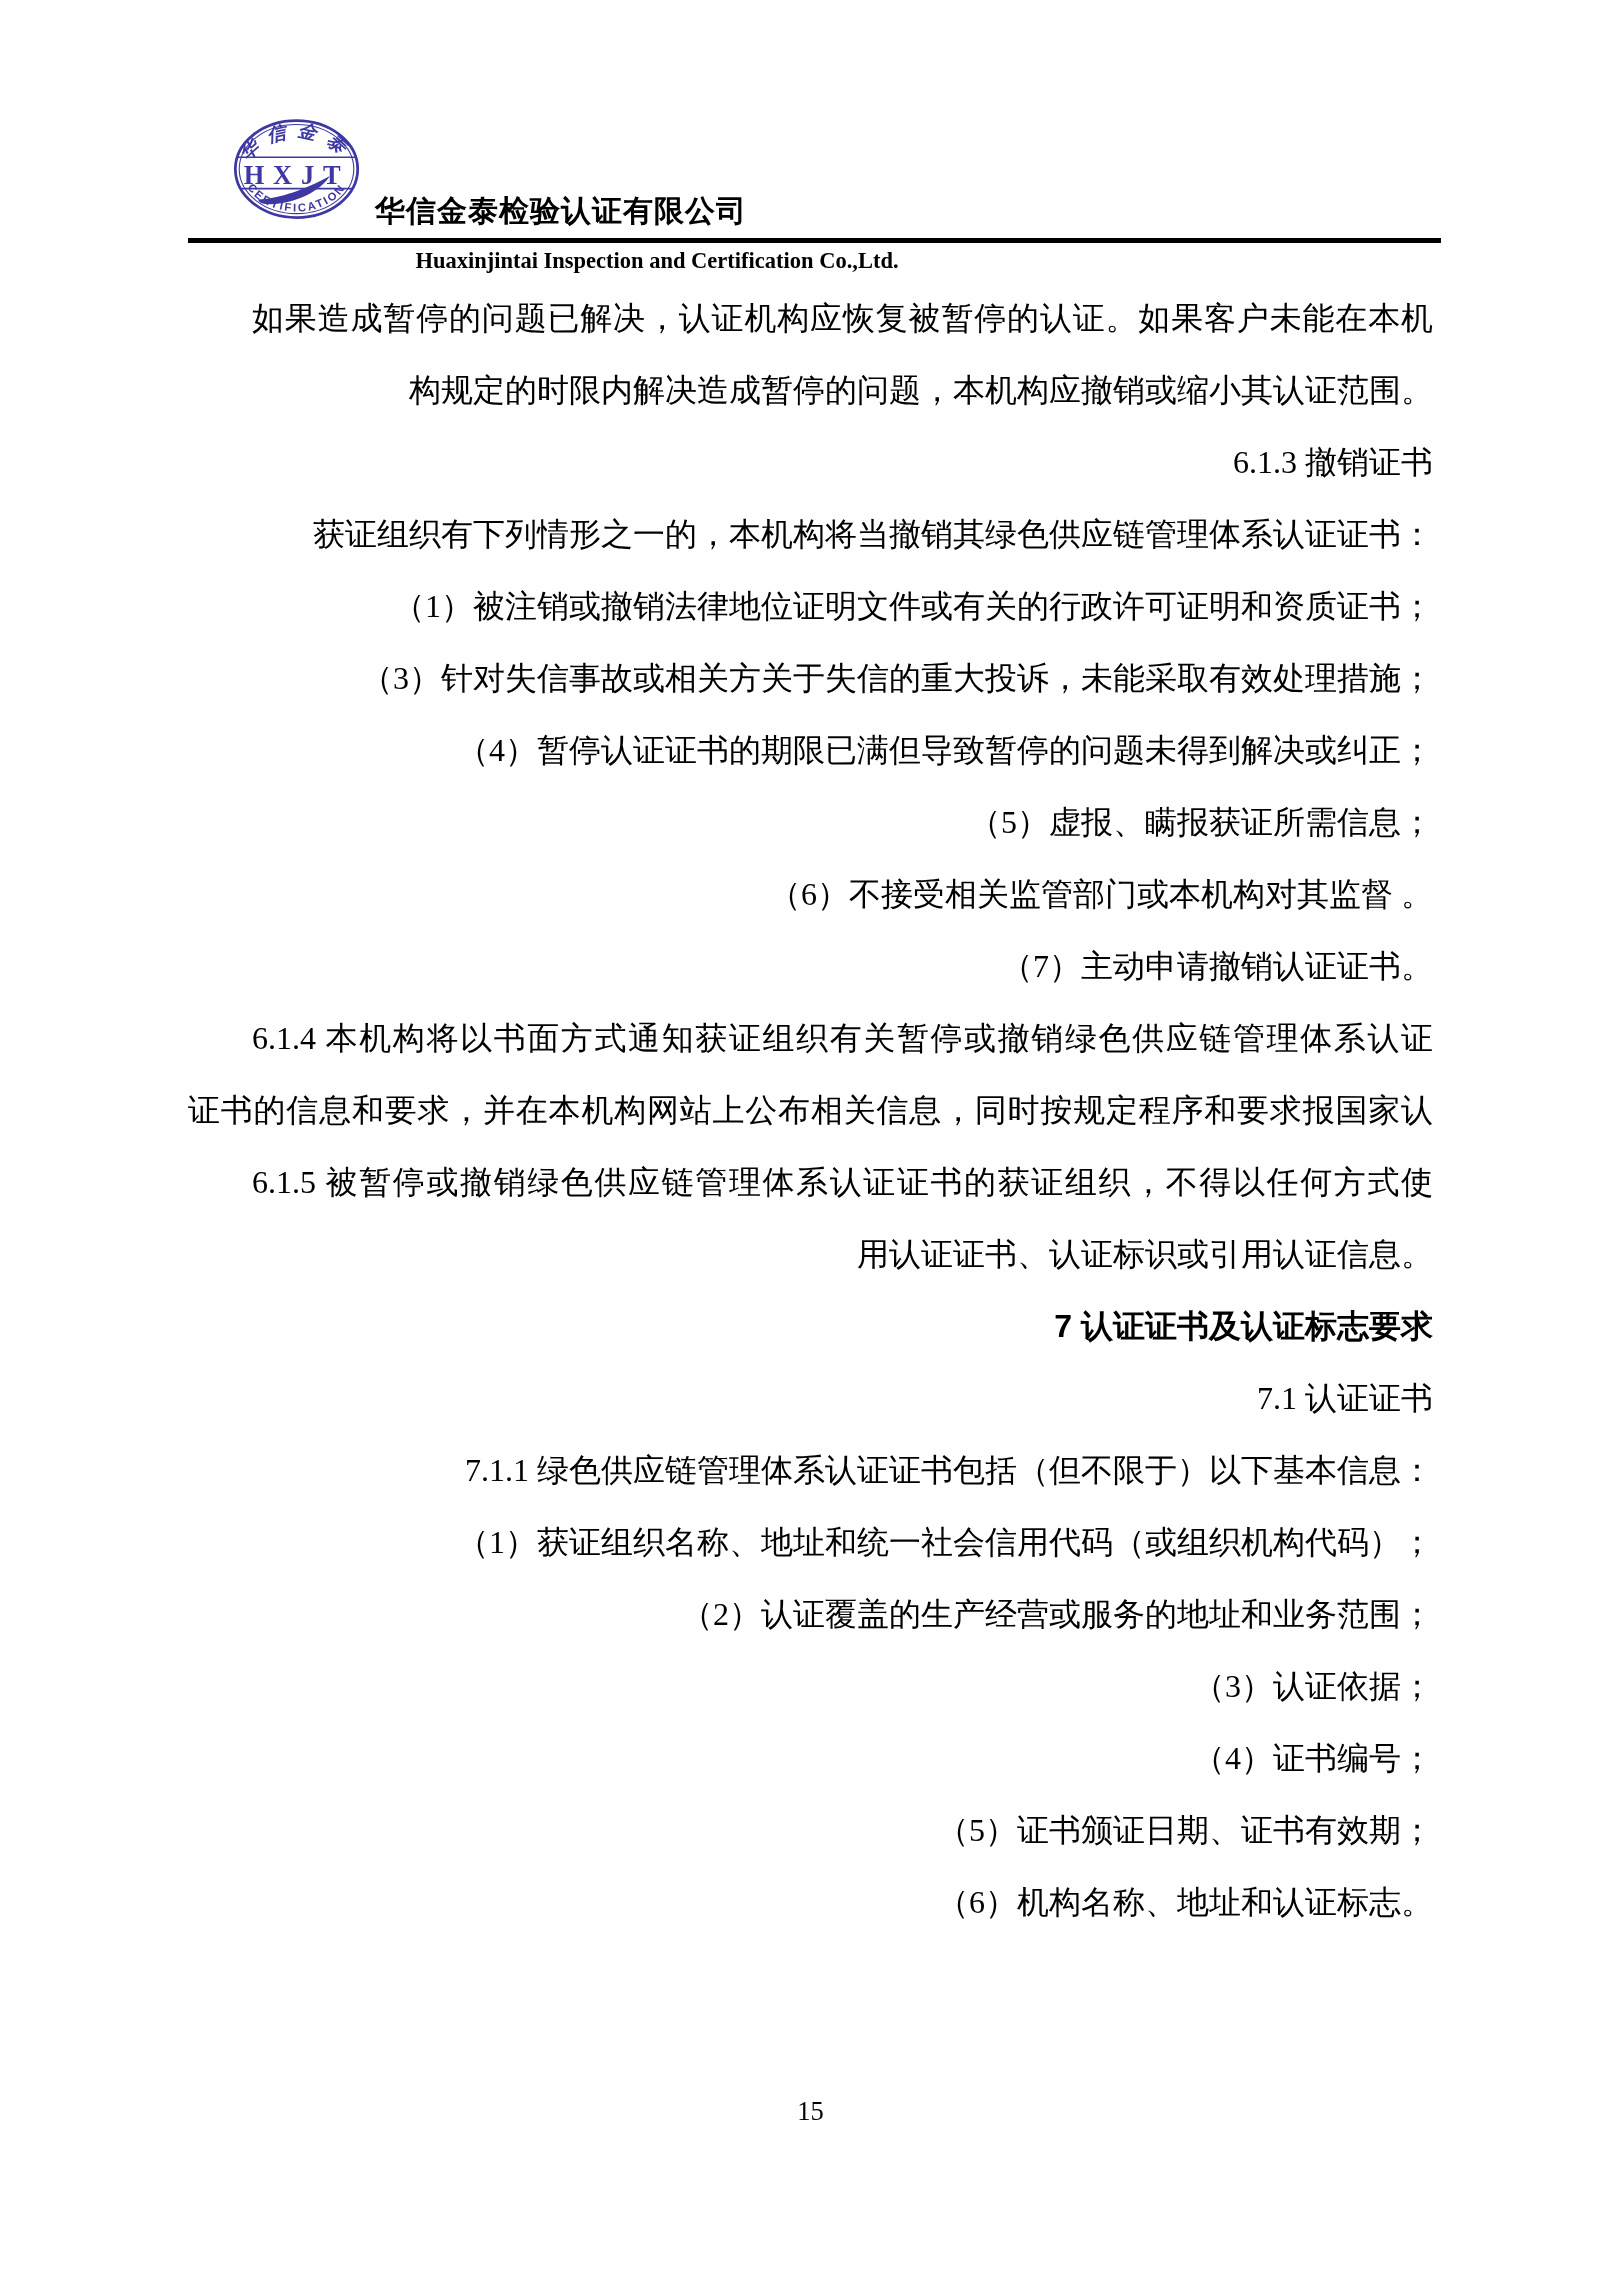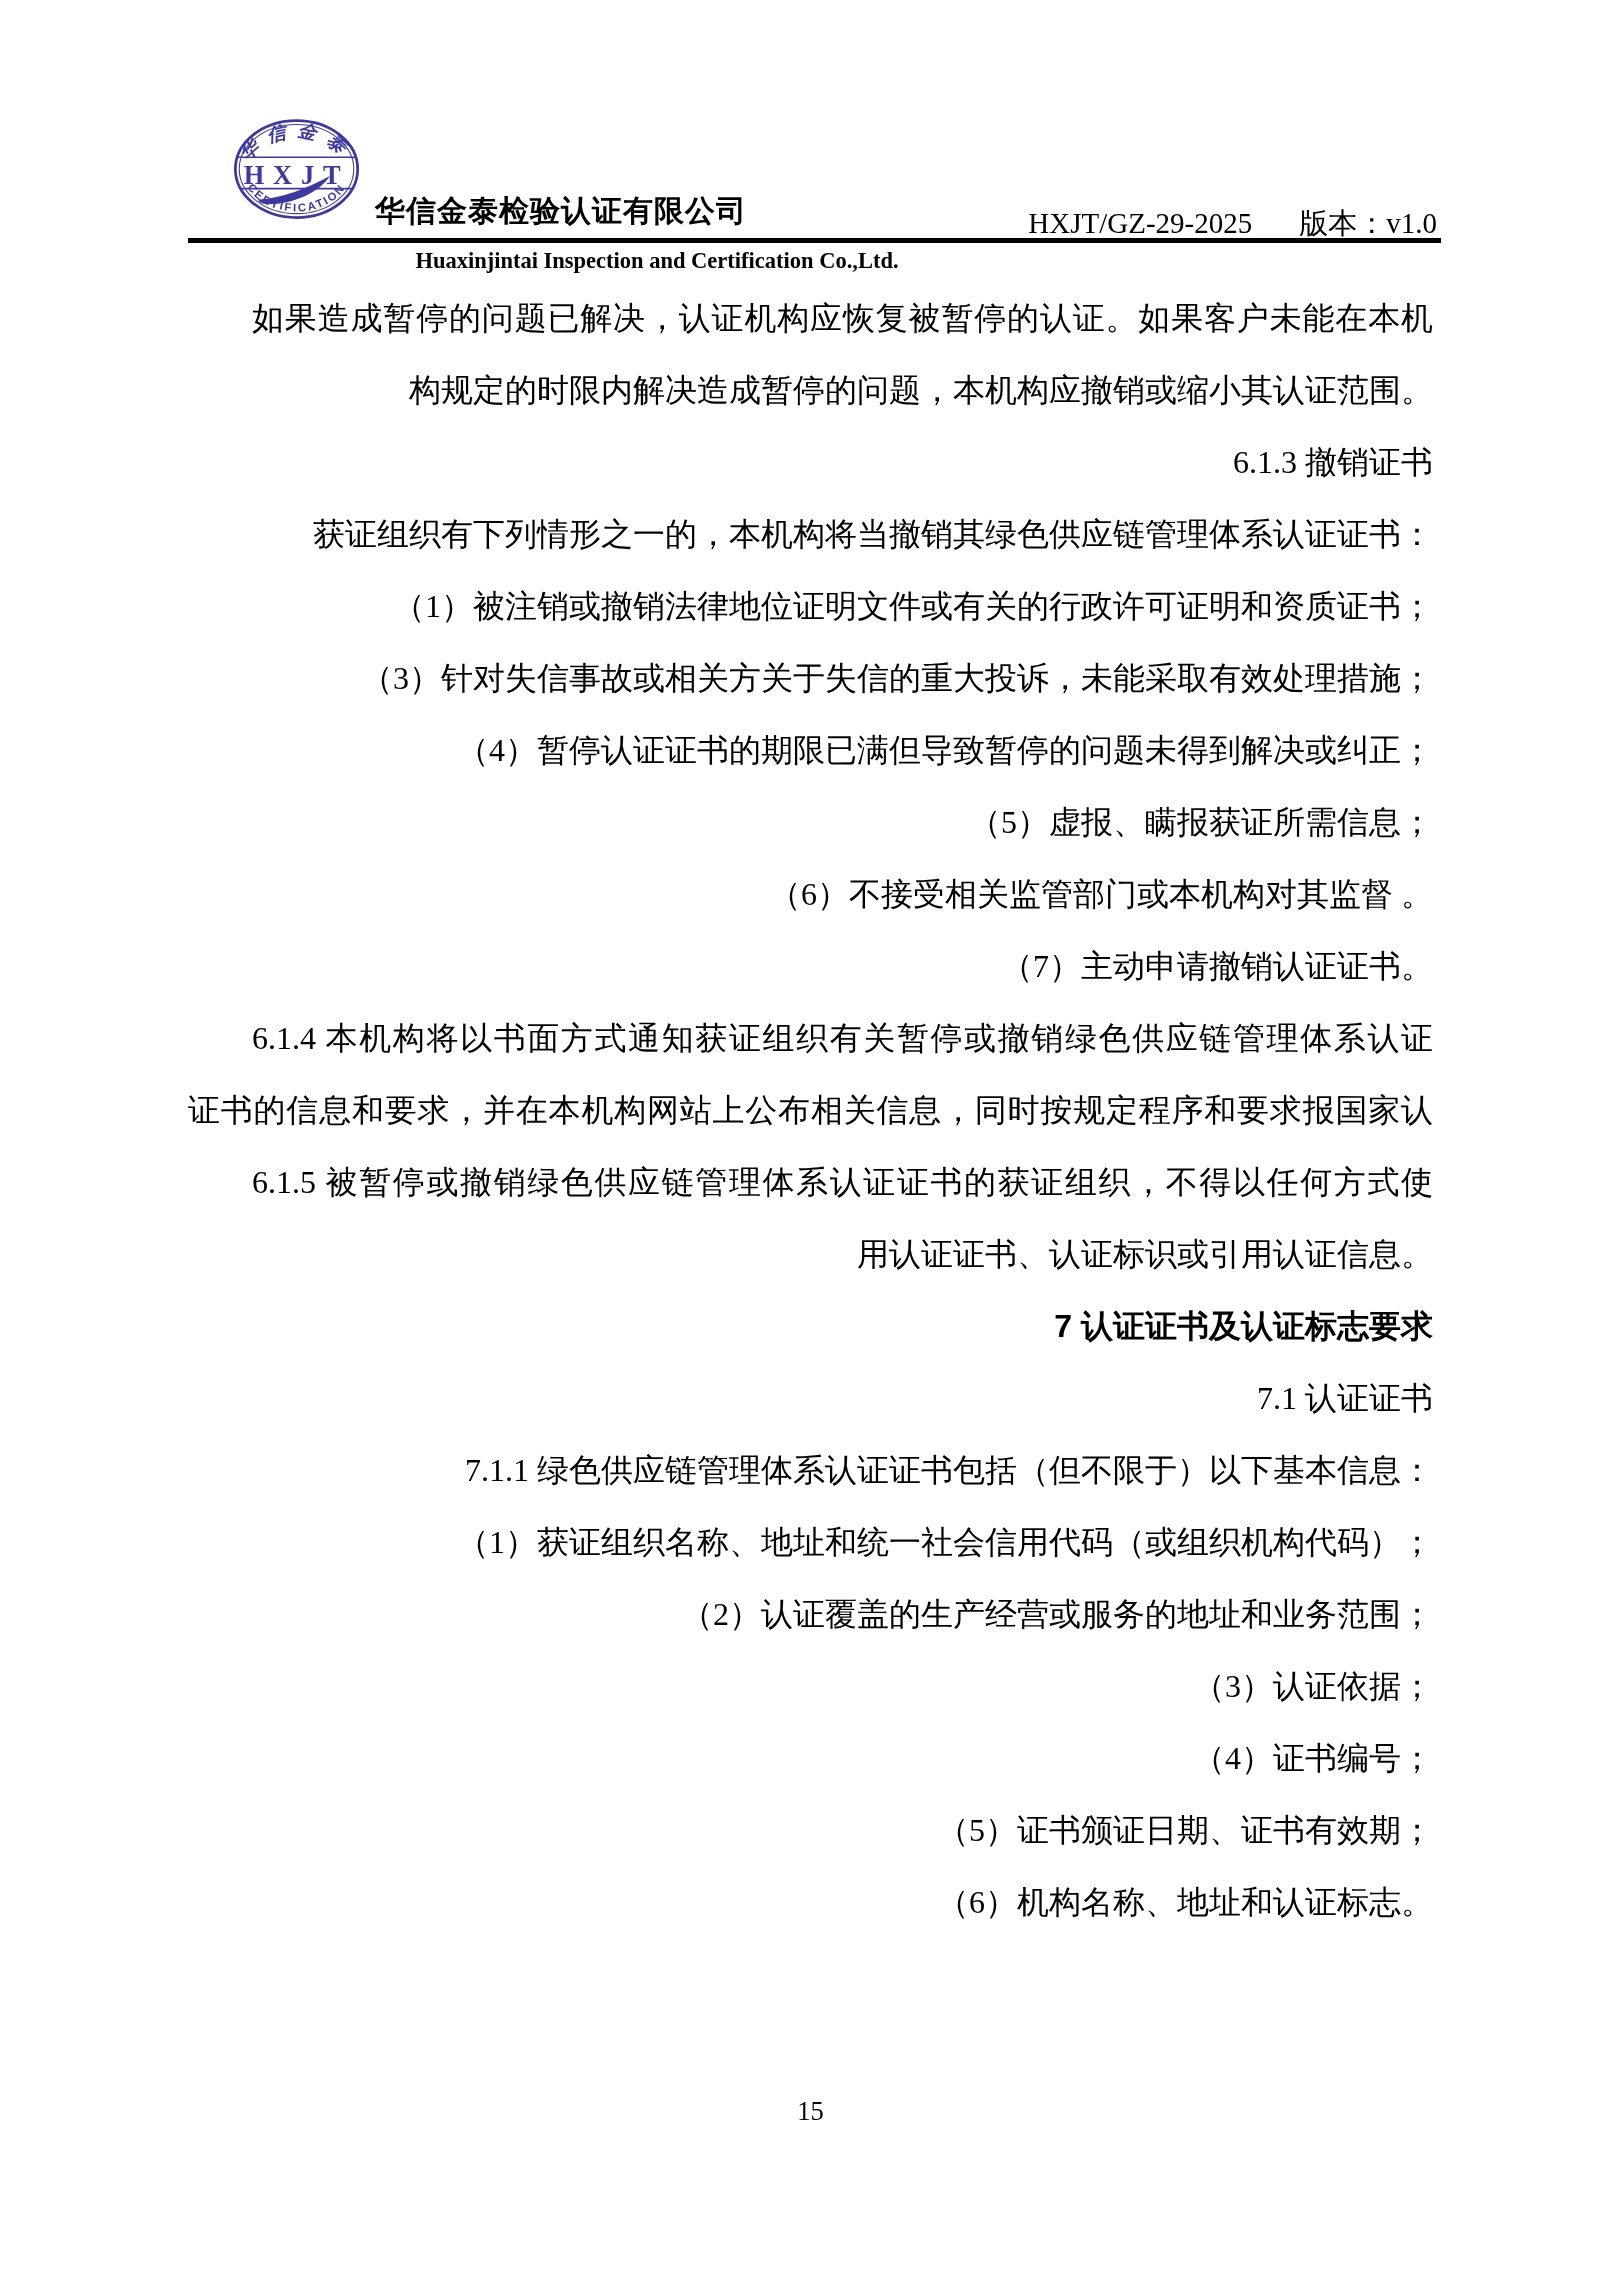--- a/index.html
+++ b/index.html
@@ -72,24 +72,20 @@
       <text x="70" y="69" text-anchor="middle" font-family="'Liberation Serif','DejaVu Serif',serif" font-size="27" font-weight="bold" fill="#3e38a3" letter-spacing="9">HXJT</text>
       <path d="M 31 85 C 49 84 73 78 104 61 C 94 77 69 89 43 90 C 35 90 31 88 31 85 Z" fill="#3e38a3"></path>
       <text font-family="'Liberation Sans','DejaVu Sans',sans-serif" font-size="11.5" font-weight="bold" fill="#3e38a3" letter-spacing="2.2">
         <textPath href="#arcBottom" startOffset="50%" text-anchor="middle">CERTIFICATION</textPath>
       </text>
     </svg>
   </div>
 
   <div class="company-cn">华信金泰检验认证有限公司</div>
 
-  <div class="doc-ref">
-    <span>HXJT/GZ-29-2025</span>
-    <span>版本：v1.0</span>
-  </div>
 
   <div class="header-rule"></div>
 
   <div class="company-en">Huaxinjintai Inspection and Certification Co.,Ltd.</div>
 
   <div class="doc-body">
     <div class="line ind fill">如果造成暂停的问题已解决，认证机构应恢复被暂停的认证。如果客户未能在本机</div>
     <div class="line flush">构规定的时限内解决造成暂停的问题，本机构应撤销或缩小其认证范围。</div>
     <div class="line ind">6.1.3 撤销证书</div>
     <div class="line ind">获证组织有下列情形之一的，本机构将当撤销其绿色供应链管理体系认证证书：</div>

